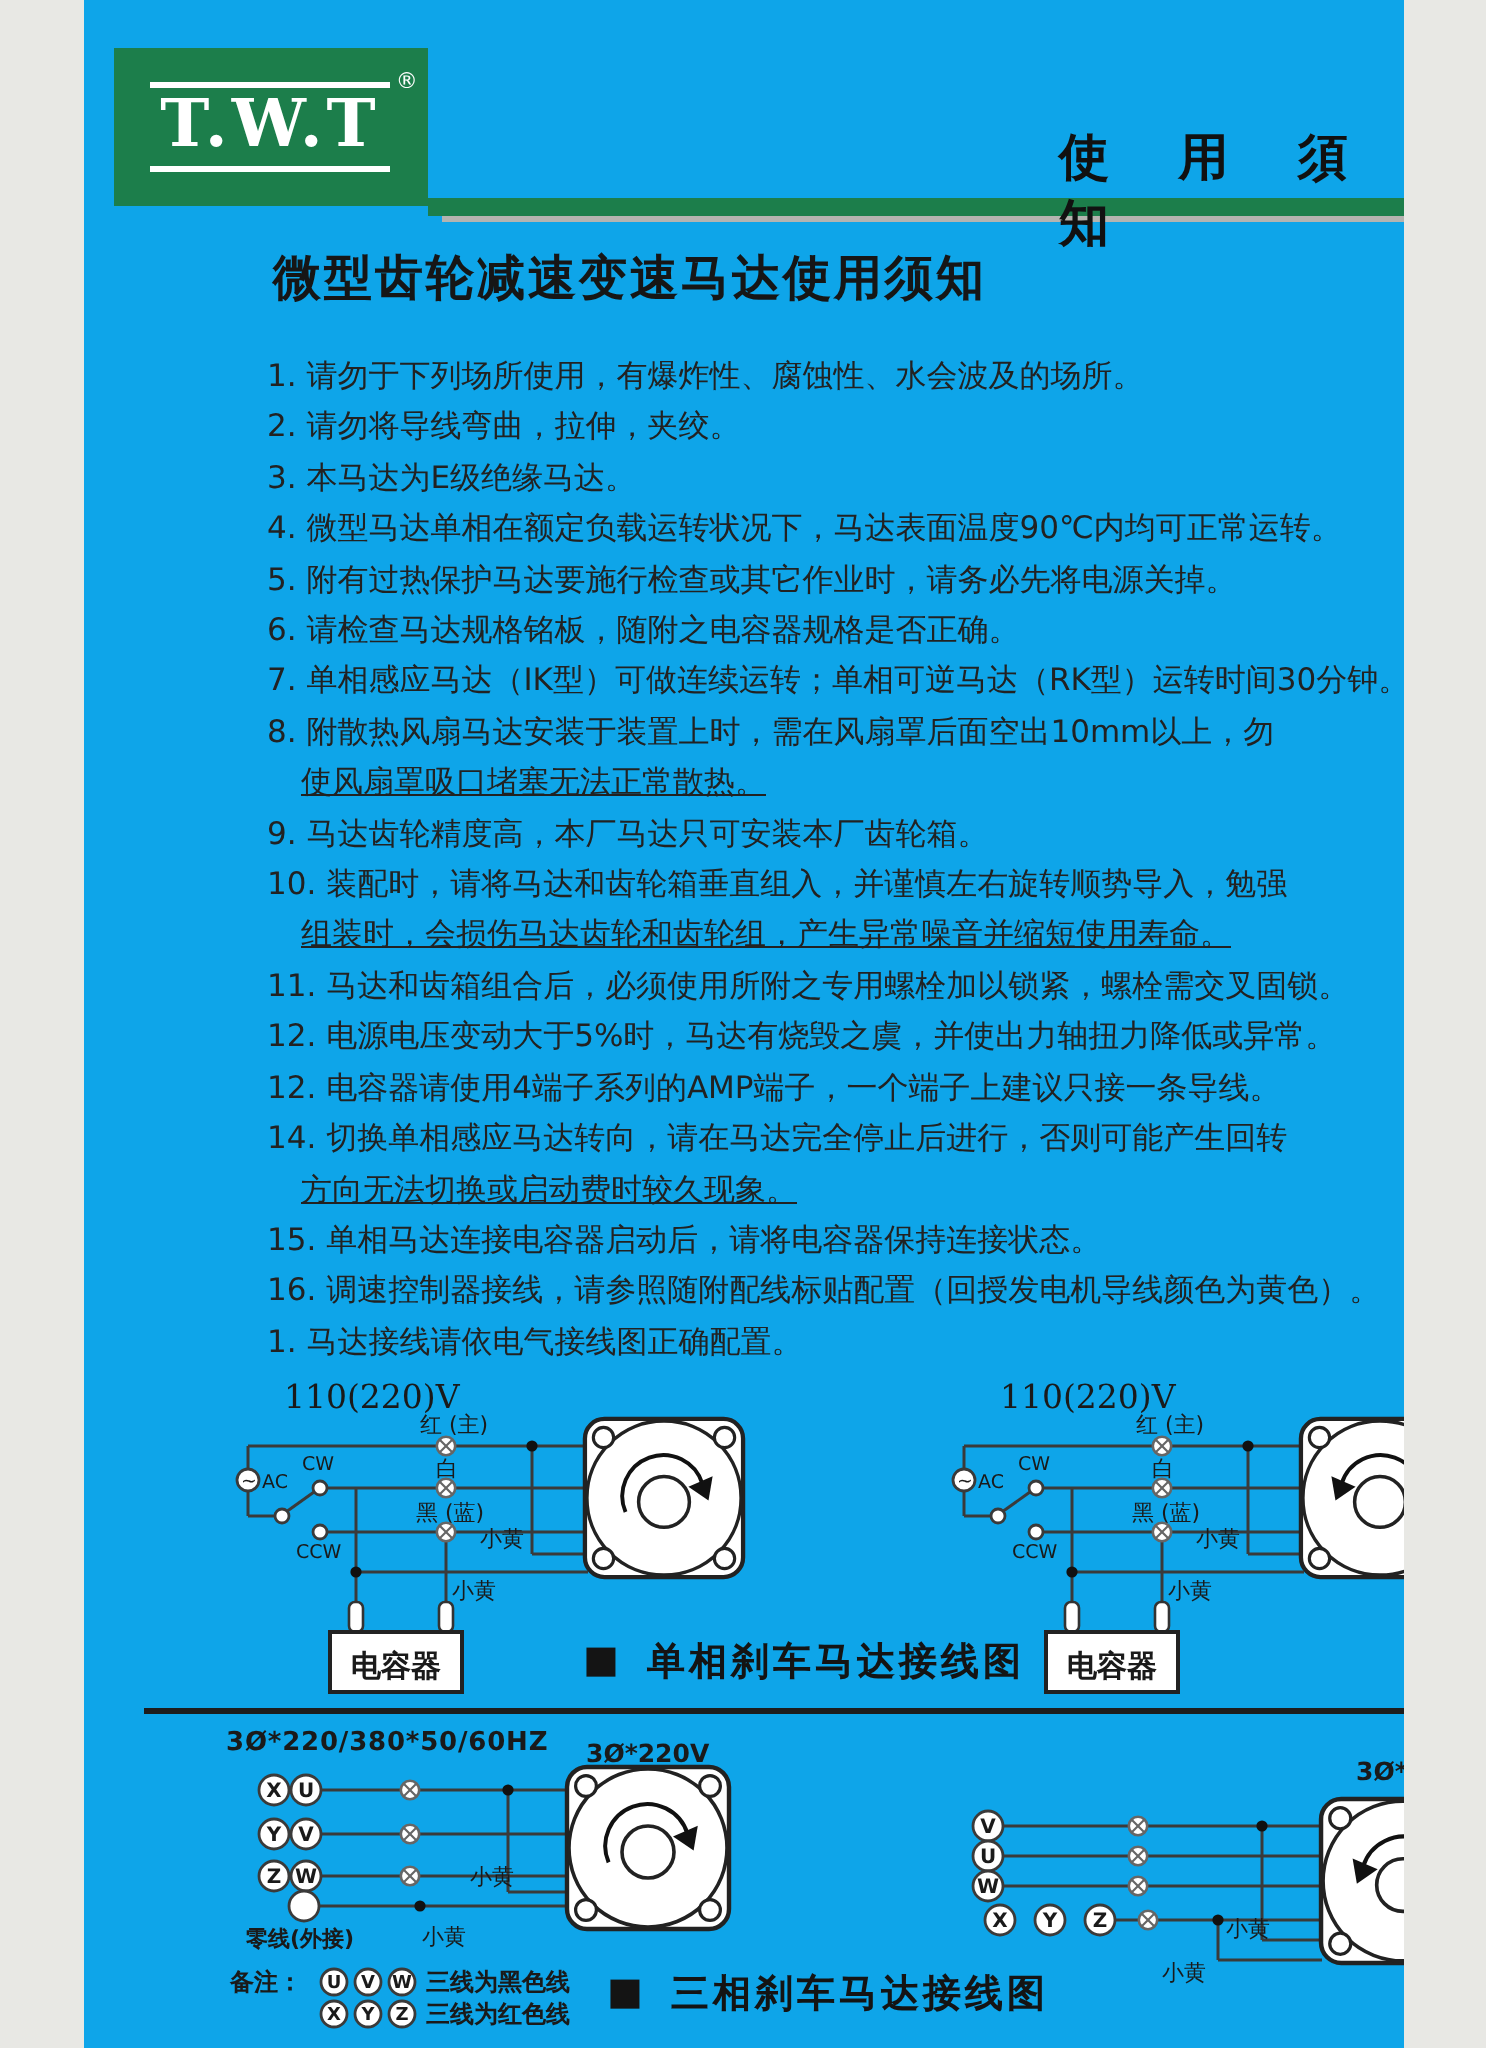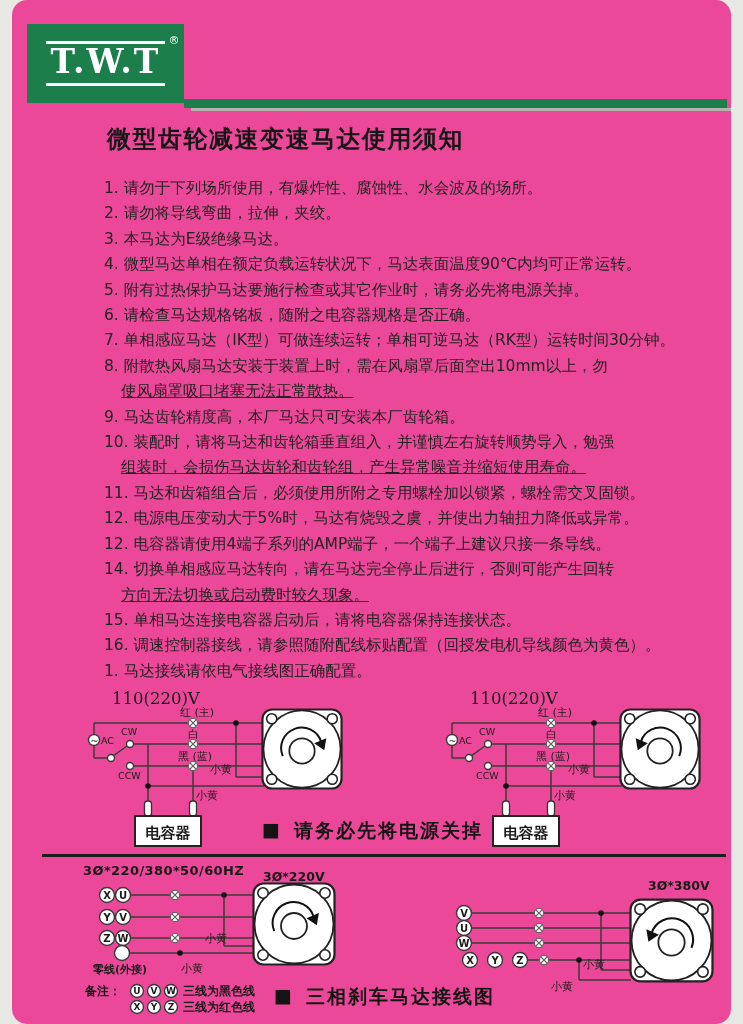--- a/index.html
+++ b/index.html
@@ -1,17 +1,17 @@
 <!DOCTYPE html>
 <html><head>
 <meta charset="utf-8">
 <style>
   html,body{margin:0;padding:0;background:#e8e8e4;}
-  .page{position:relative;width:719px;height:1024px;background:#ec4899;overflow:hidden;
-        font-family:"DejaVu Sans",sans-serif;color:#1c1c1c;margin:0 auto;border-radius:15px;}
+  .page{position:relative;width:660px;height:1024px;background:#0ea5e9;overflow:hidden;
+        font-family:"DejaVu Sans",sans-serif;color:#1c1c1c;margin:0 auto;}
   .abs{position:absolute;}
   
   .logo-box{left:15px;top:24px;width:157px;height:79px;background:#1c7e4b;
             display:flex;align-items:center;justify-content:center;}
   .logo-inner{border-top:3px solid #fff;border-bottom:3px solid #fff;padding:1px 5px 3px 5px;position:relative;}
   .logo-text{color:#fff;font-weight:bold;font-size:33px;letter-spacing:2px;line-height:1.05;
              font-family:"DejaVu Serif",serif;}
   .logo-reg{position:absolute;right:-14px;top:-10px;color:#fff;font-size:11px;}
   .green-bar{left:172px;top:99px;width:543px;height:9px;background:#1c7e4b;}
   .bar-shadow{left:179px;top:108px;width:541px;height:3px;background:#b4b4b0;}
@@ -81,20 +81,21 @@
   </svg>
 
   <div class="abs logo-box">
     <div class="logo-inner">
       <span class="logo-text">T.W.T</span>
       <span class="logo-reg">®</span>
     </div>
   </div>
   <div class="abs green-bar"></div>
   <div class="abs bar-shadow"></div>
+  <div class="abs notice-title">使 用 須 知</div>
 
   <div class="abs doc-title">微型齿轮减速变速马达使用须知</div>
 
   <div class="abs list">
     <div class="line">1. 请勿于下列场所使用，有爆炸性、腐蚀性、水会波及的场所。</div>
     <div class="line">2. 请勿将导线弯曲，拉伸，夹绞。</div>
     <div class="line">3. 本马达为E级绝缘马达。</div>
     <div class="line">4. 微型马达单相在额定负载运转状况下，马达表面温度90℃内均可正常运转。</div>
     <div class="line">5. 附有过热保护马达要施行检查或其它作业时，请务必先将电源关掉。</div>
     <div class="line">6. 请检查马达规格铭板，随附之电容器规格是否正确。</div>
@@ -191,21 +192,21 @@
     <text class="lbl" x="178" y="91">小黄</text>
     <text class="lbl" x="164" y="117">小黄</text>
     <rect class="cap-lead" x="112.5" y="119" width="7" height="15" rx="3"></rect>
     <rect class="cap-lead" x="157.5" y="119" width="7" height="15" rx="3"></rect>
     <rect class="cap-box" x="103" y="134" width="66" height="30"></rect>
     <text class="cap-text" x="136" y="156" text-anchor="middle">电容器</text>
     <use href="#motor-ccw" x="229" y="26" width="82" height="82"></use>
   </svg>
 
   <div class="abs diagram-caption" style="left:250px;top:818px">
-    <span class="sq">■</span><span>请务必先将电源关掉</span>
+    <span class="sq">■</span><span>单相刹车马达接线图</span>
   </div>
 
   <div class="abs divider"></div>
 
   <svg class="abs" style="left:45px;top:858px" width="292" height="158" viewBox="0 0 292 158" xmlns="http://www.w3.org/2000/svg">
     <text class="spec" x="26" y="17">3Ø*220/380*50/60HZ</text>
     <text class="volt3" x="206" y="23">3Ø*220V</text>
 
     <line class="wire" x1="74" y1="37" x2="197" y2="37"></line>
     <line class="wire" x1="74" y1="59" x2="197" y2="59"></line>

